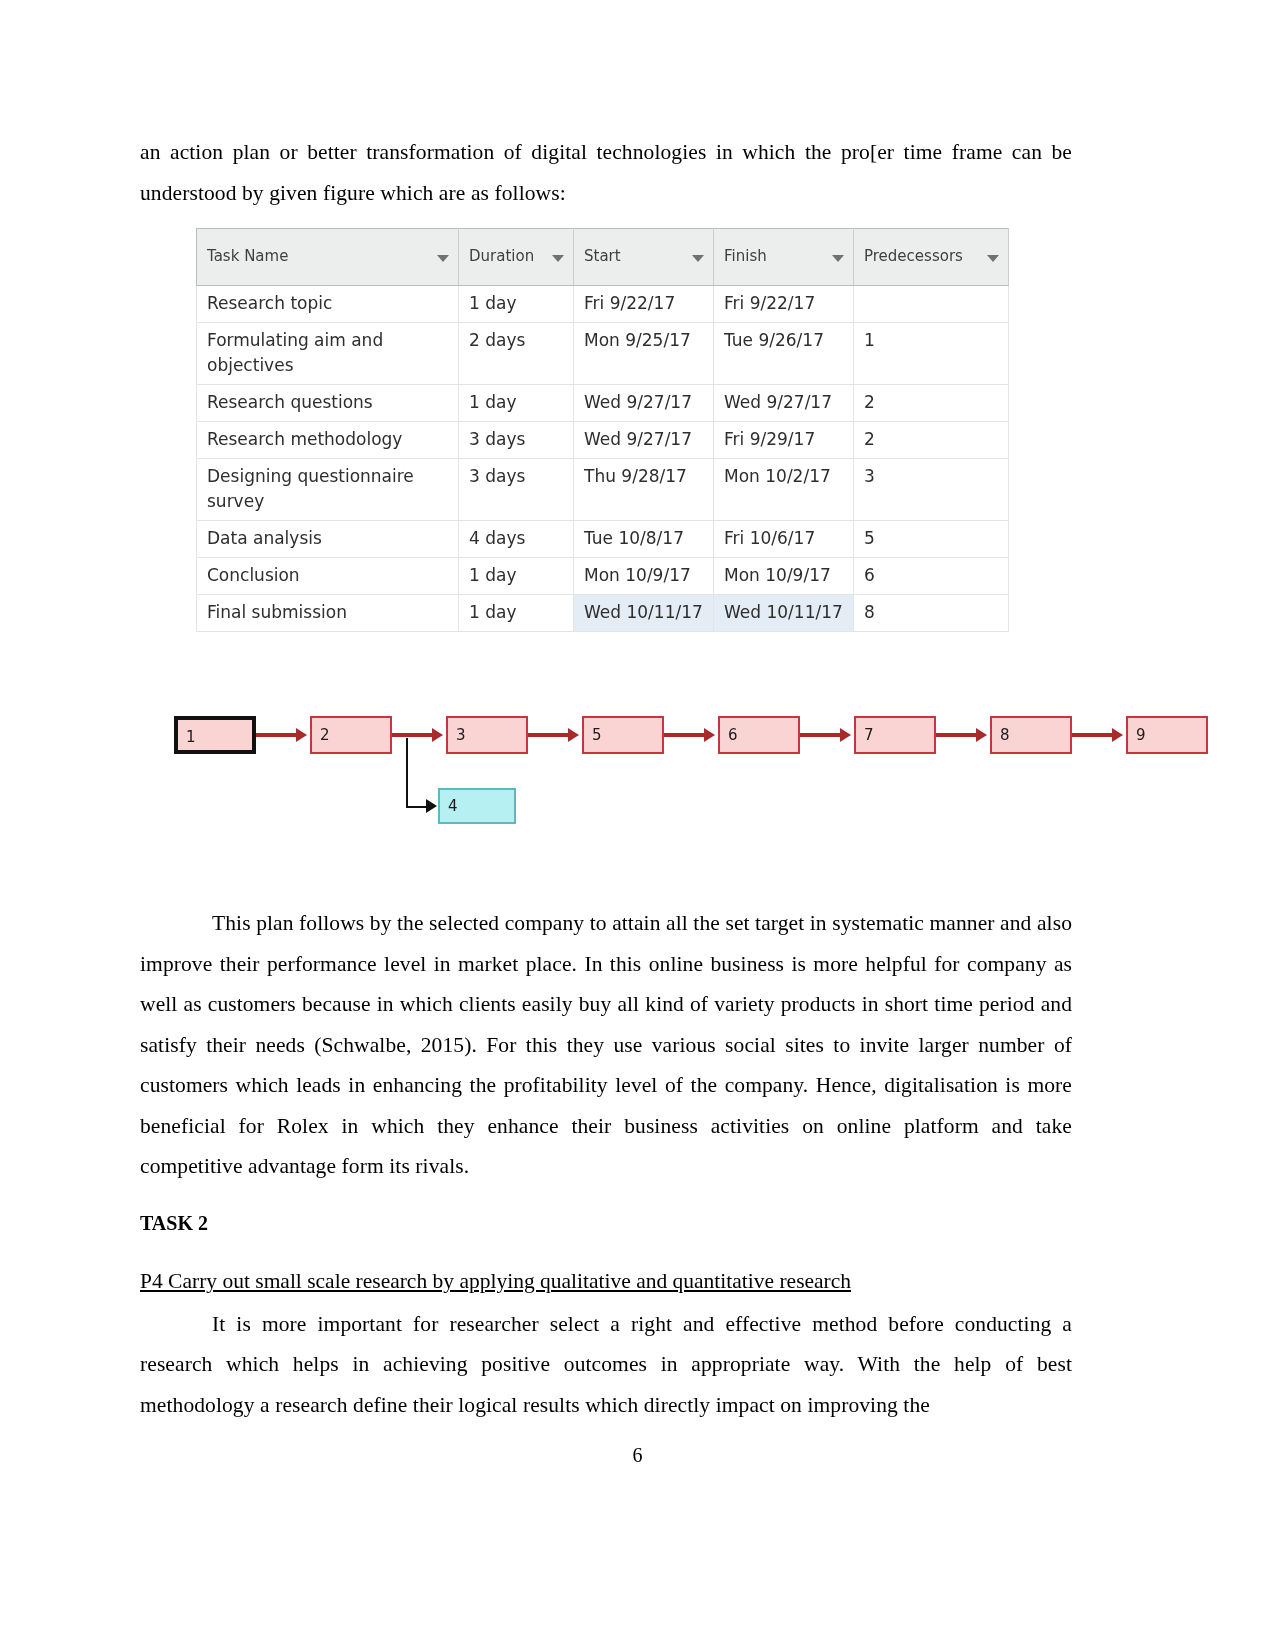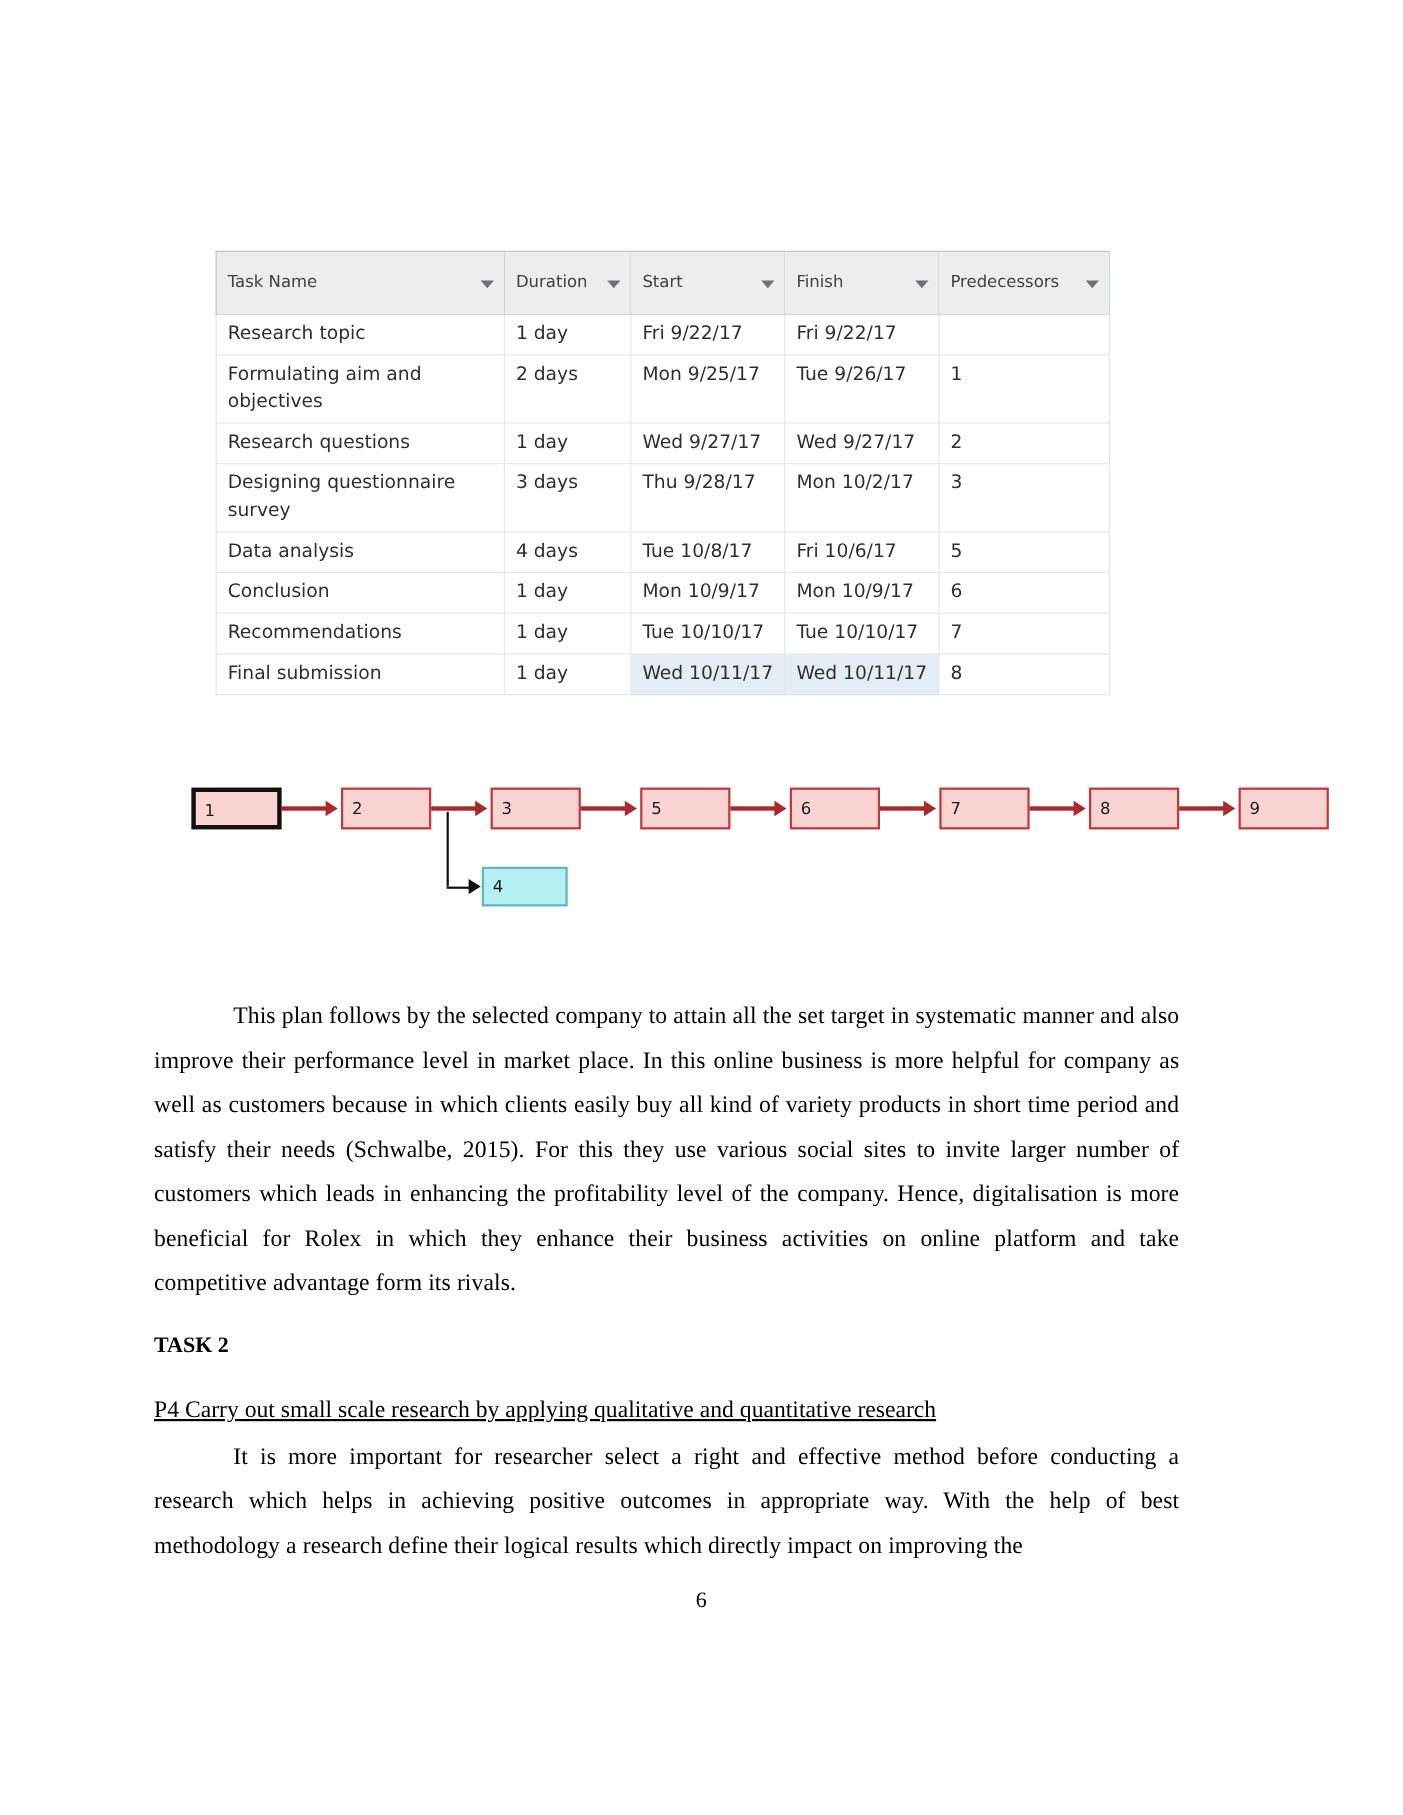--- a/index.html
+++ b/index.html
@@ -189,20 +189,23 @@
     text-align: center;
     font-size: 20px;
     font-family: "Liberation Serif", serif;
   }
 </style>
 </head>
 <body>
 
 <div class="page">
 
+  <div class="content">
+    <p class="body-text">an action plan or better transformation of digital technologies in which the pro[er time frame can be understood by given figure which are as follows:</p>
+  </div>
 
   <div class="proj-table-wrap">
     <table class="proj-table">
       <colgroup>
         <col class="col-task">
           <col class="col-dur">
           <col class="col-start">
           <col class="col-fin">
           <col class="col-pred">
       </colgroup>
@@ -246,46 +249,46 @@
           <td class="c-pred">1</td>
         </tr>
         <tr>
           <td class="c-task">Research questions</td>
           <td class="c-dur">1 day</td>
           <td class="c-start">Wed 9/27/17</td>
           <td class="c-finish">Wed 9/27/17</td>
           <td class="c-pred">2</td>
         </tr>
         <tr>
+          <td class="c-task">Research methodology</td>
+          <td class="c-dur">3 days</td>
+          <td class="c-start">Wed 9/27/17</td>
+          <td class="c-finish">Fri 9/29/17</td>
+          <td class="c-pred">2</td>
+        </tr>
+        <tr>
           <td class="c-task">Designing questionnaire survey</td>
           <td class="c-dur">3 days</td>
           <td class="c-start">Thu 9/28/17</td>
           <td class="c-finish">Mon 10/2/17</td>
           <td class="c-pred">3</td>
         </tr>
         <tr>
           <td class="c-task">Data analysis</td>
           <td class="c-dur">4 days</td>
           <td class="c-start">Tue 10/8/17</td>
           <td class="c-finish">Fri 10/6/17</td>
           <td class="c-pred">5</td>
         </tr>
         <tr>
           <td class="c-task">Conclusion</td>
           <td class="c-dur">1 day</td>
           <td class="c-start">Mon 10/9/17</td>
           <td class="c-finish">Mon 10/9/17</td>
           <td class="c-pred">6</td>
-        </tr>
-        <tr>
-          <td class="c-task">Recommendations</td>
-          <td class="c-dur">1 day</td>
-          <td class="c-start">Tue 10/10/17</td>
-          <td class="c-finish">Tue 10/10/17</td>
-          <td class="c-pred">7</td>
         </tr>
         <tr class="row-selected">
           <td class="c-task">Final submission</td>
           <td class="c-dur">1 day</td>
           <td class="c-start">Wed 10/11/17</td>
           <td class="c-finish">Wed 10/11/17</td>
           <td class="c-pred">8</td>
         </tr>
       </tbody>
     </table>

